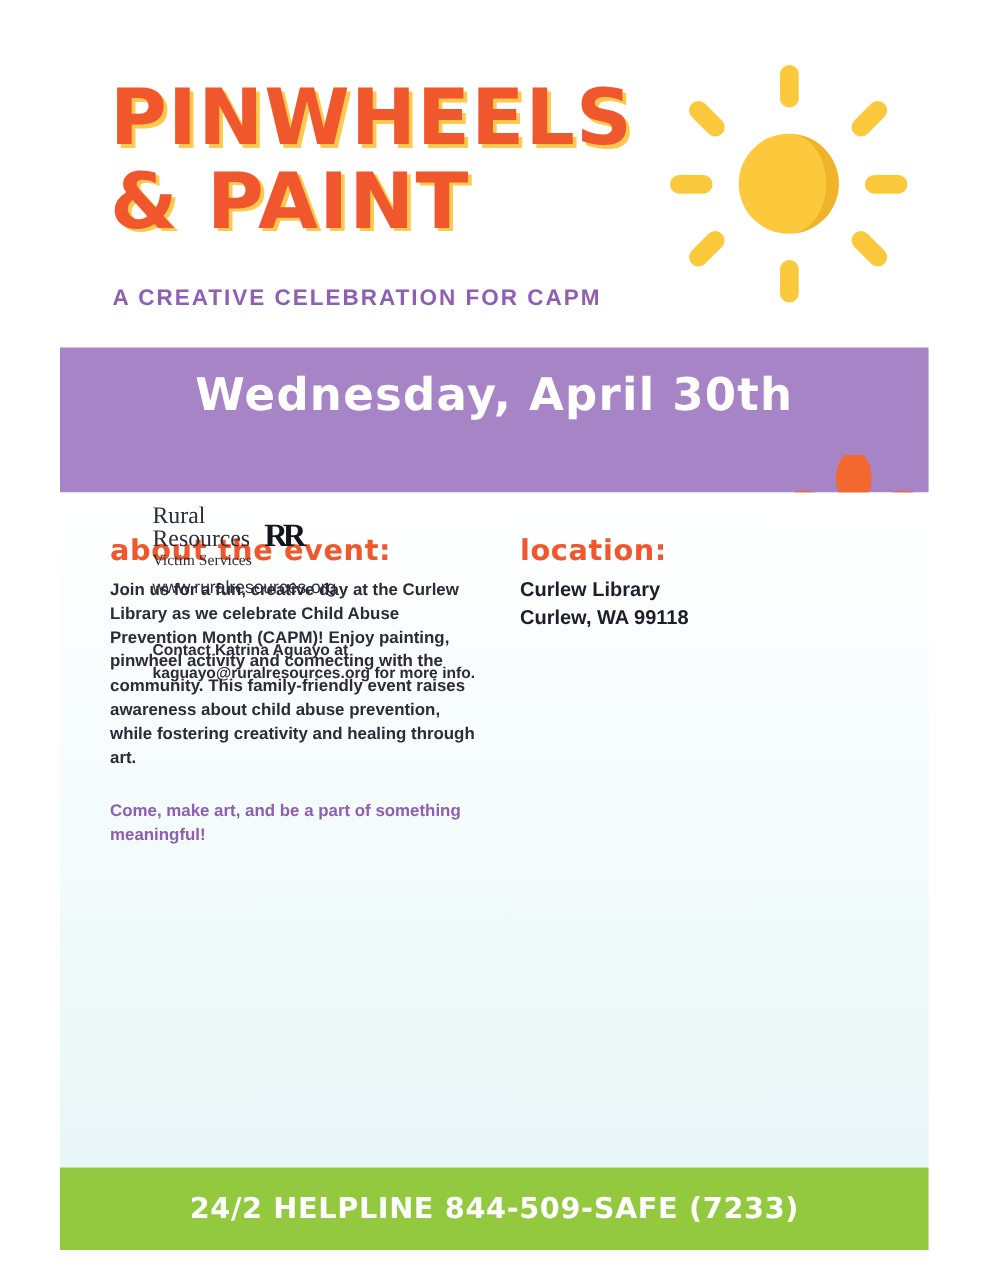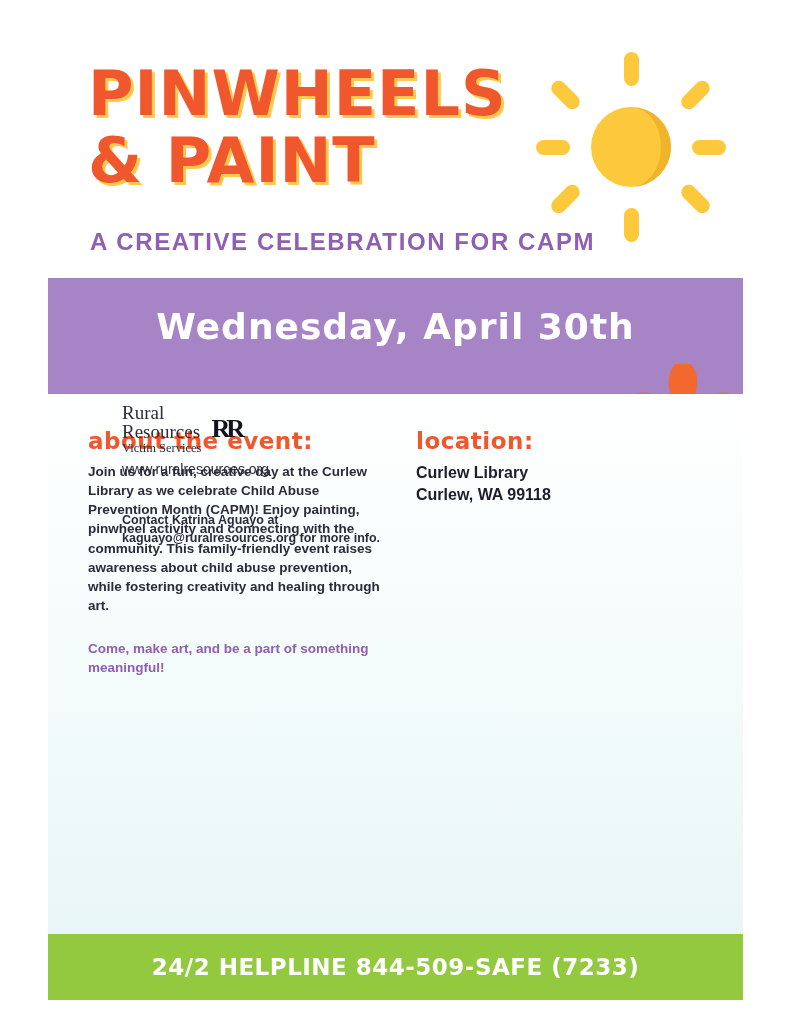--- a/index.html
+++ b/index.html
@@ -28,21 +28,21 @@
     color:#f0572c;
     line-height:0.98;
     text-shadow:3px 3px 0 #ffc94d;
     margin:0;
   }
   .title-line.second{margin-top:6px;}
   .subtitle{
     position:absolute;left:42px;top:204px;
     font-family:"Liberation Sans",sans-serif;
     font-weight:bold;
-    font-size:24px;
+    font-size:18px;
     letter-spacing:1.6px;
     color:#8e5fb3;
   }
   
   .sun{position:absolute;left:488px;top:28px;width:190px;height:190px;}
   
   .banner{
     position:absolute;left:0;top:254px;
     width:695px;height:116px;
     background:#a684c6;
@@ -50,21 +50,21 @@
     text-align:center;
   }
   .banner-line{
     font-family:"DejaVu Sans",sans-serif;
     font-weight:bold;
     font-size:36px;
     letter-spacing:1px;
     line-height:1.15;
     margin:0;
   }
-  .banner-line.l1{padding-top:28px;}
+  .banner-line.l1{padding-top:18px;}
   
   .body-area{
     position:absolute;left:0;top:370px;width:695px;height:540px;
     background:linear-gradient(180deg,#ffffff 0%,#f3fbfb 55%,#e9f6f7 100%);
     overflow:hidden;
   }
   .h-orange{
     font-family:"DejaVu Sans",sans-serif;
     font-weight:bold;
     font-size:23px;

